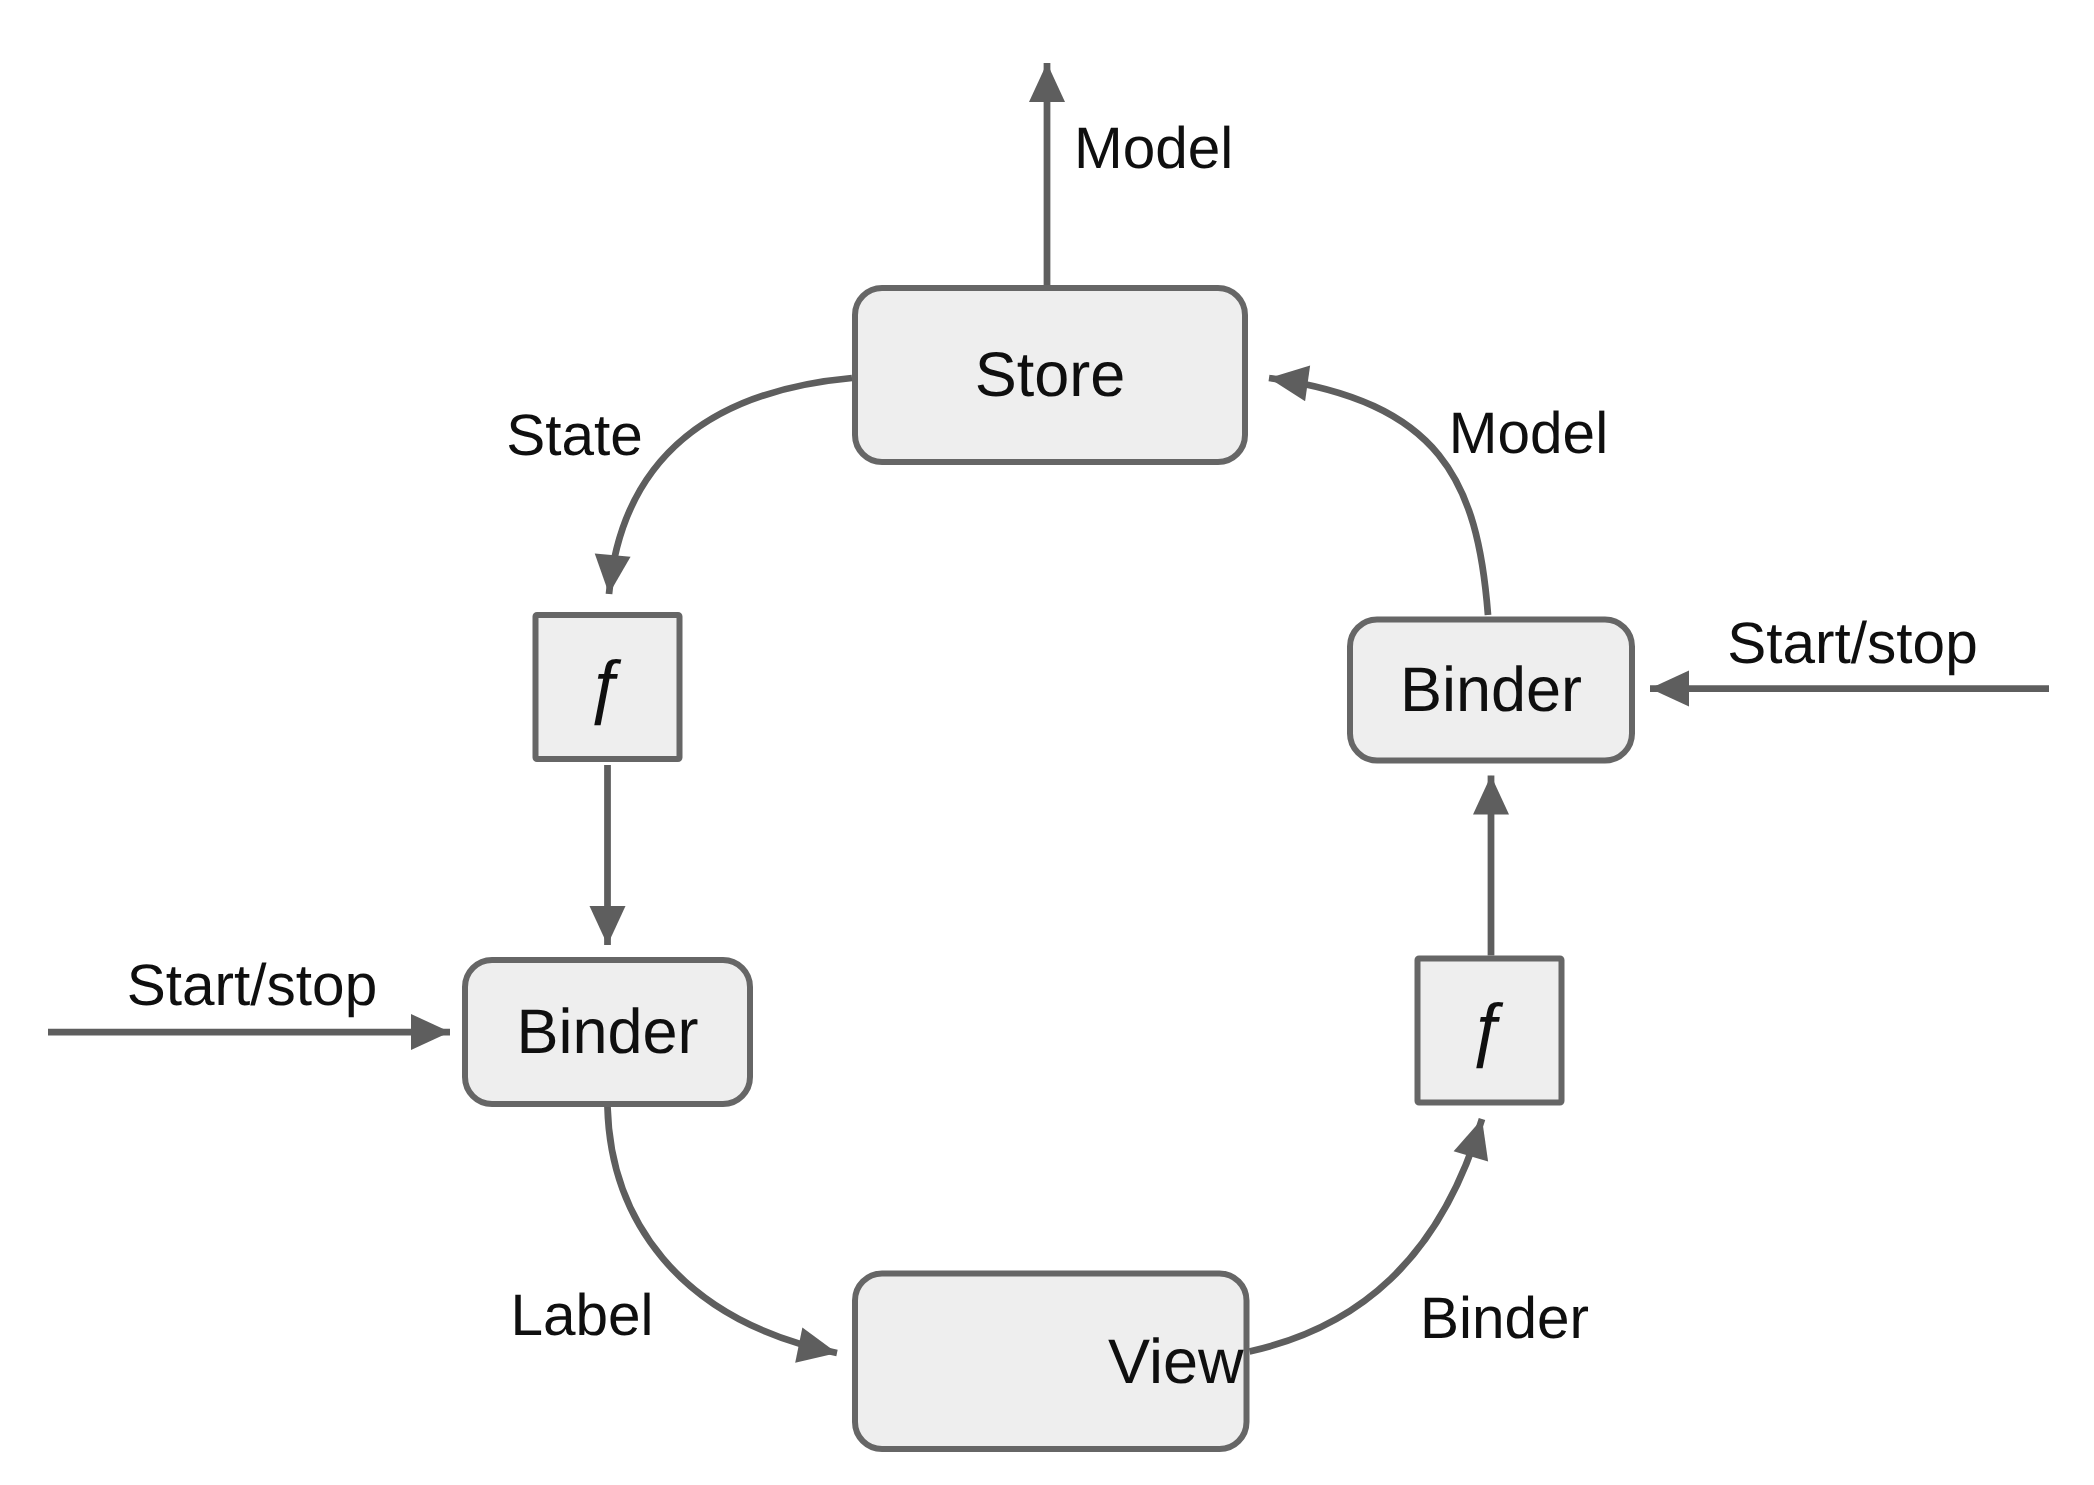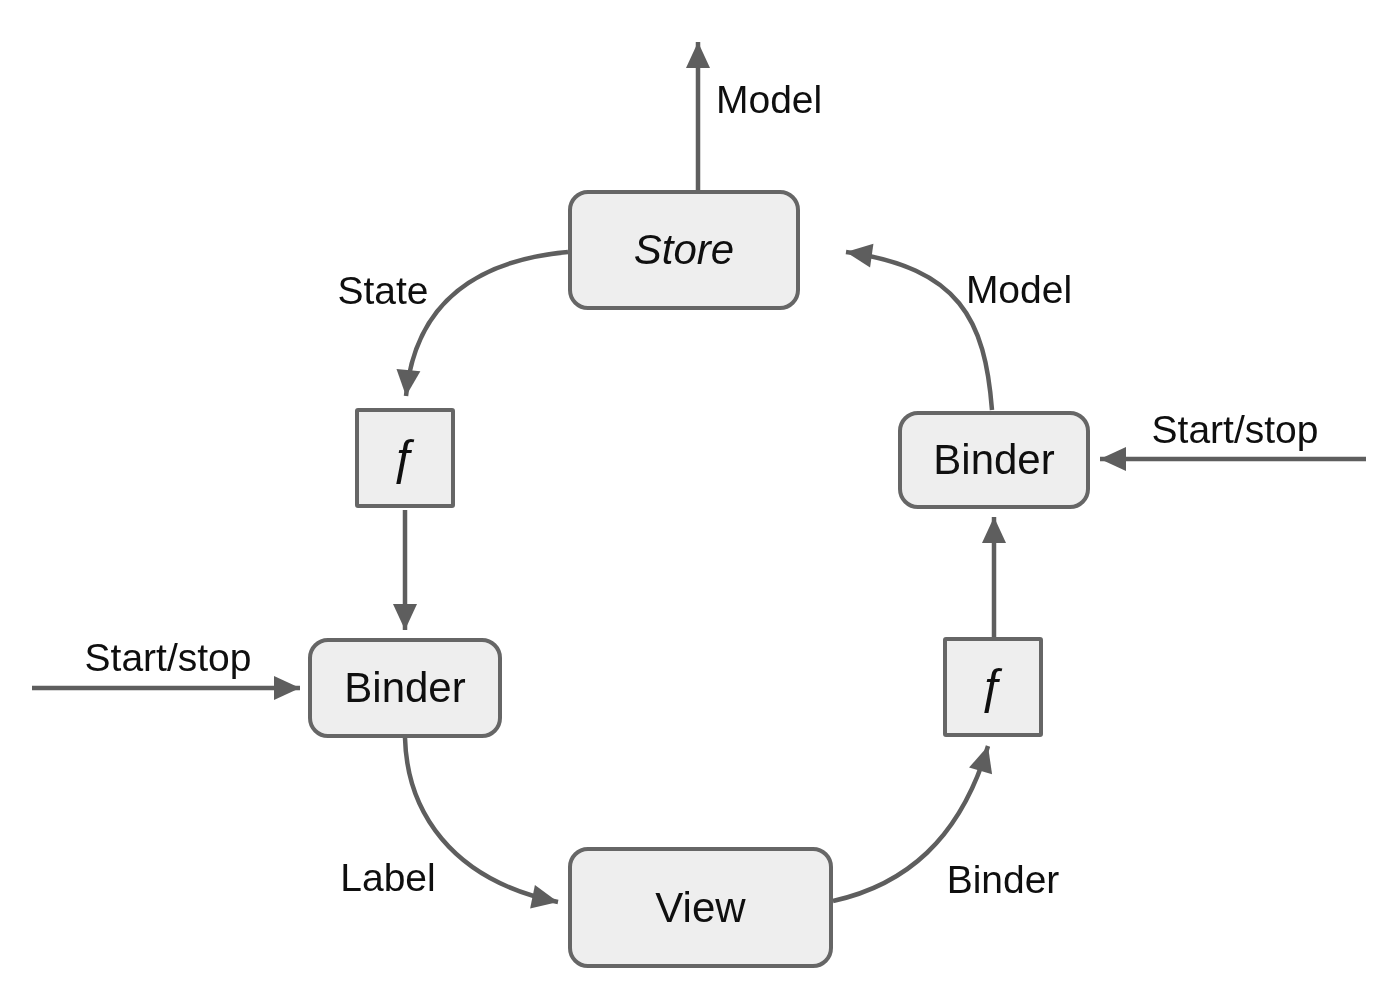--- a/index.html
+++ b/index.html
@@ -65,33 +65,33 @@
       <path d="M 405 510 L 405 630" marker-end="url(#arrow)"></path>
       <path d="M 32 688 L 300 688" marker-end="url(#arrow)"></path>
       <path d="M 405 738 C 407 810, 450 880, 558 902" marker-end="url(#arrow)"></path>
       <path d="M 833 901 C 905 885, 960 840, 988 746" marker-end="url(#arrow)"></path>
       <path d="M 994 637 L 994 517" marker-end="url(#arrow)"></path>
       <path d="M 1366 459 L 1100 459" marker-end="url(#arrow)"></path>
       <path d="M 992 410 C 985 320, 960 268, 846 252" marker-end="url(#arrow)"></path>
     </g>
   </svg>
 
-  <div class="node rounded" style="left:568px; top:190px; width:232px; height:120px;font-style:italic;">
+  <div class="node rounded" style="left:568px; top:190px; width:264px; height:120px;">
     <span>Store</span>
   </div>
 
   <div class="node fn" style="left:355px; top:408px; width:100px; height:100px;">
     <span>ƒ</span>
   </div>
 
   <div class="node rounded" style="left:308px; top:638px; width:194px; height:100px;">
     <span>Binder</span>
   </div>
 
-  <div class="node rounded" style="left:568px; top:847px; width:265px; height:121px;">
+  <div class="node rounded" style="left:568px; top:847px; width:265px; height:121px;justify-content:flex-end;">
     <span>View</span>
   </div>
 
   <div class="node fn" style="left:943px; top:637px; width:100px; height:100px;">
     <span>ƒ</span>
   </div>
 
   <div class="node rounded" style="left:898px; top:411px; width:192px; height:98px;">
     <span>Binder</span>
   </div>

